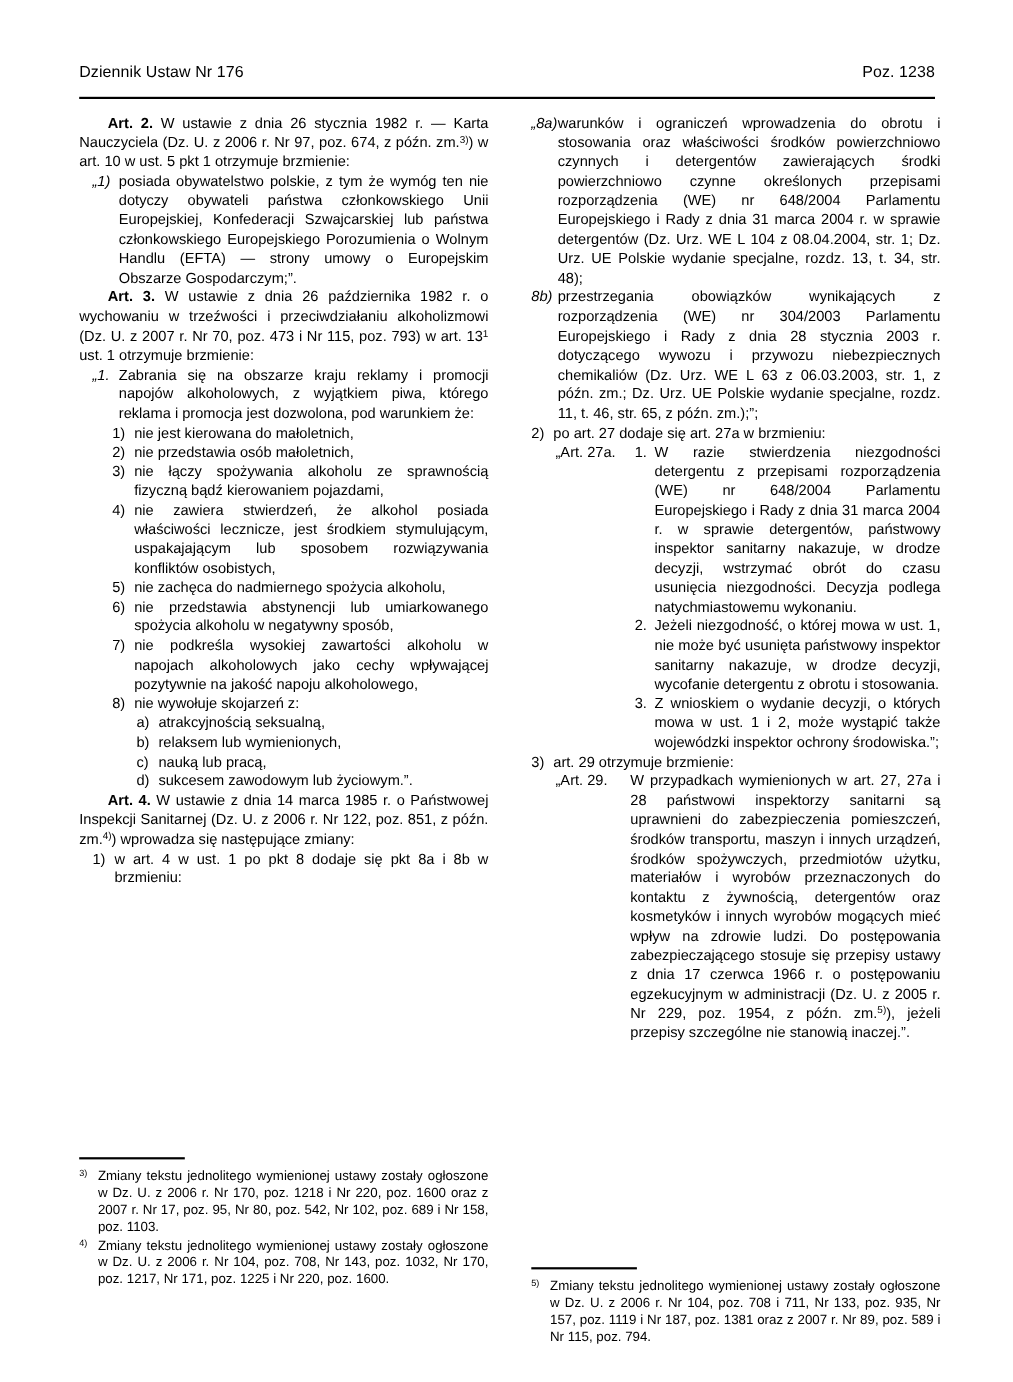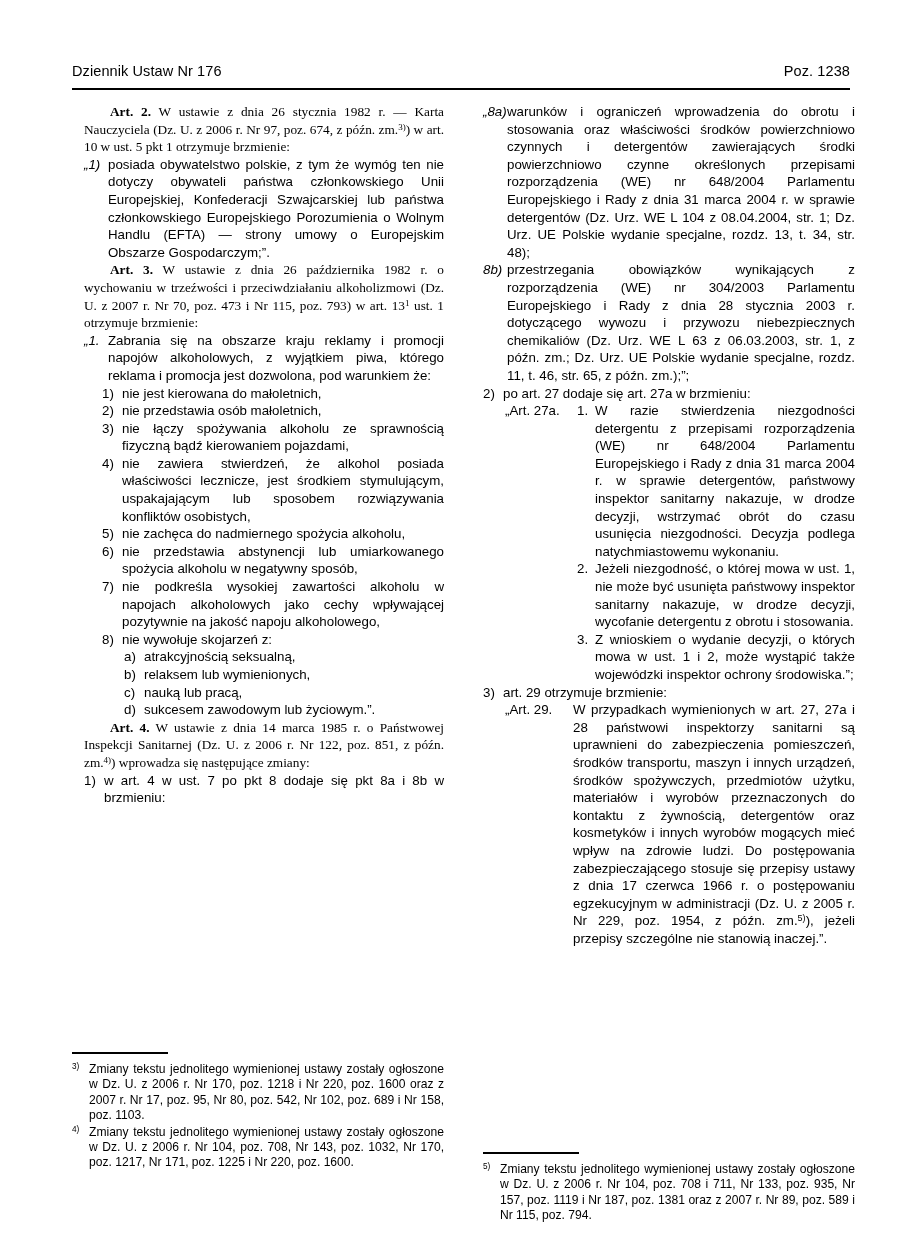--- a/index.html
+++ b/index.html
@@ -23,21 +23,21 @@
   }
 
   
   .runhead {
     position: absolute;
     left: 72px;
     top: 58px;
     width: 778px;
     height: 26px;
     display: flex;
-    align-items: center;
+    align-items: flex-start;
     justify-content: space-between;
     font-size: 14.5px;
     letter-spacing: 0.1px;
   }
   .runhead .rh-center {
     position: absolute;
     left: 0; right: 0;
     text-align: center;
     font-size: 14.5px;
   }
@@ -60,23 +60,22 @@
     text-align: justify;
     text-justify: inter-word;
     -webkit-hyphens: none;
     hyphens: none;
   }
   .col-left  { left: 72px; }
   .col-right { left: 483px; }
 
   
   p.blk {
-    margin: 0 0 0 12px;
-    text-align: justify;
-    font-family: Liberation Serif, serif;
+    margin: 0 0 0 0;
+    text-align: justify;
   }
   .sp-before { margin-top: 17px; }
 
   .indent-art { text-indent: 26px; }
 
   b, .bold { font-weight: bold; }
 
   
   .row {
     display: flex;
@@ -218,21 +217,21 @@
       <span class="mk mk-w20">d)</span>
       <span class="bd nj">sukcesem zawodowym lub życiowym.”.</span>
     </div>
 
     <p class="blk indent-art sp-before">
       <b>Art. 4.</b><span> W ustawie z dnia 14 marca 1985 r. o Państwowej Inspekcji Sanitarnej (Dz. U. z 2006 r. Nr 122, poz. 851, z późn. zm.</span><sup>4)</sup><span>) wprowadza się następujące zmiany:</span>
     </p>
 
     <div class="row lvl1 sp-before">
       <span class="mk mk-w20">1)</span>
-      <span class="bd nj">w art. 4 w ust. 7 po pkt 8 dodaje się pkt 8a i 8b w brzmieniu:</span>
+      <span class="bd nj">w art. 4 w ust. 1 po pkt 8 dodaje się pkt 8a i 8b w brzmieniu:</span>
     </div>
 
   </div>
 
   <div class="col col-right">
 
     <div class="row r-lvl0">
       <span class="mk mk-w24">„8a)</span>
       <span class="bd">warunków i ograniczeń wprowadzenia do obrotu i stosowania oraz właściwości środków powierzchniowo czynnych i detergentów zawierających środki powierzchniowo czynne określonych przepisami rozporządzenia (WE) nr 648/2004 Parlamentu Europejskiego i Rady z dnia 31 marca 2004 r. w sprawie detergentów (Dz. Urz. WE L 104 z 08.04.2004, str. 1; Dz. Urz. UE Polskie wydanie specjalne, rozdz. 13, t. 34, str. 48);</span>
     </div>

